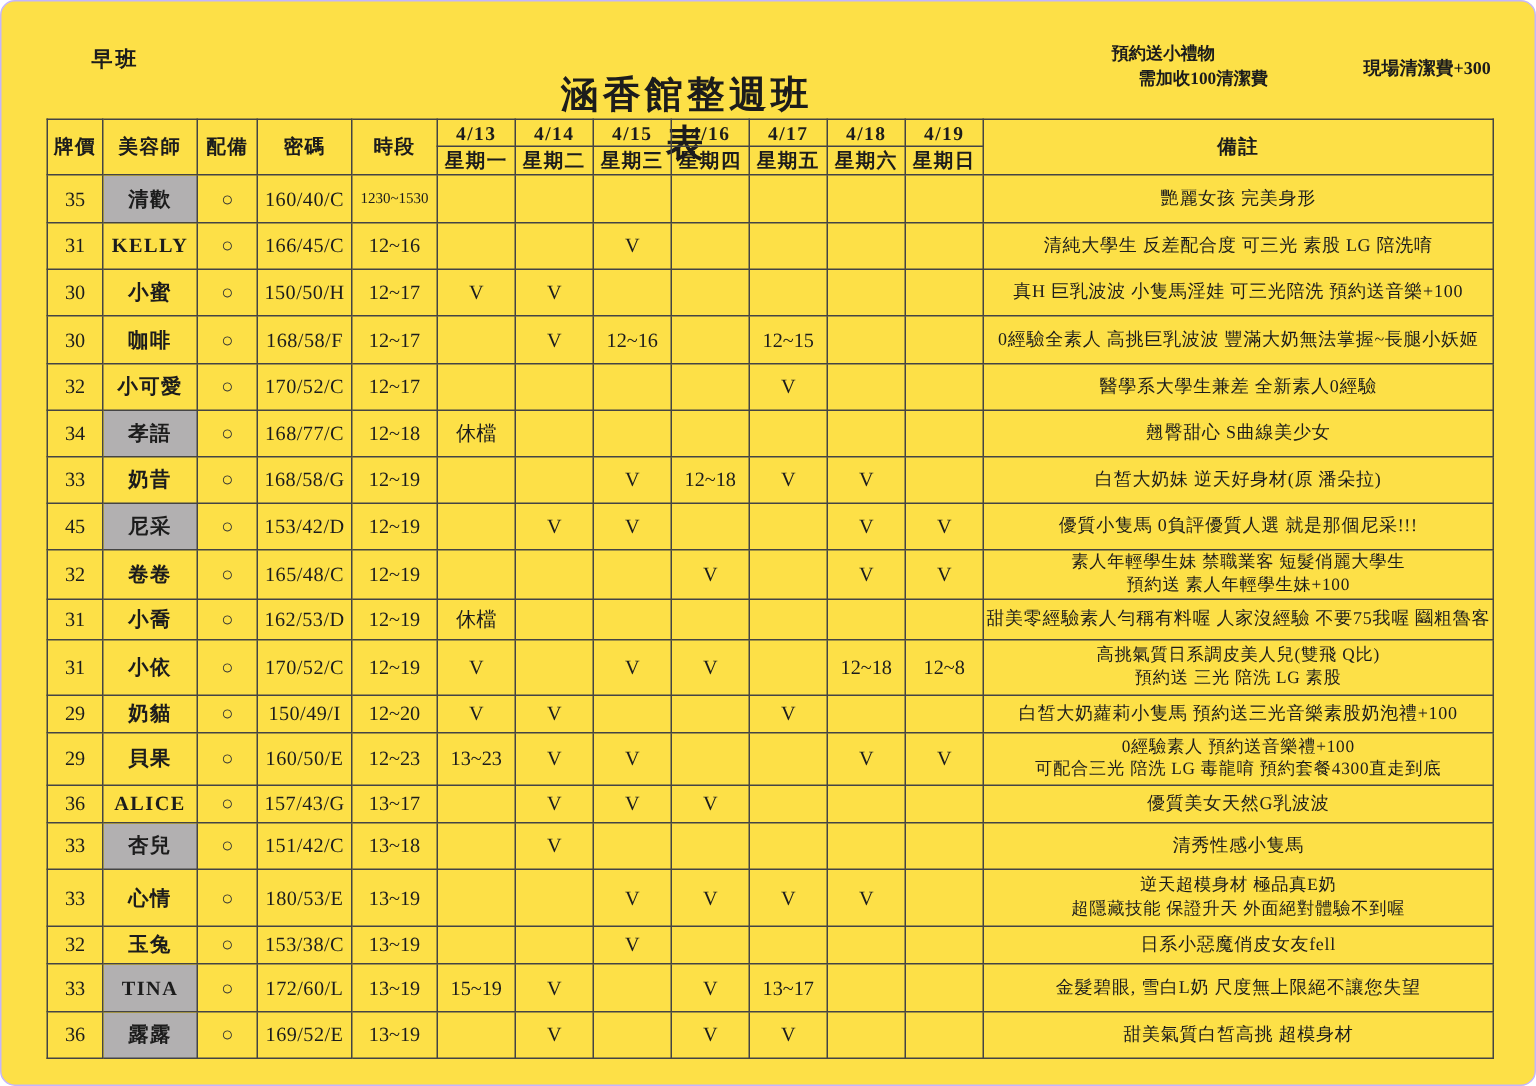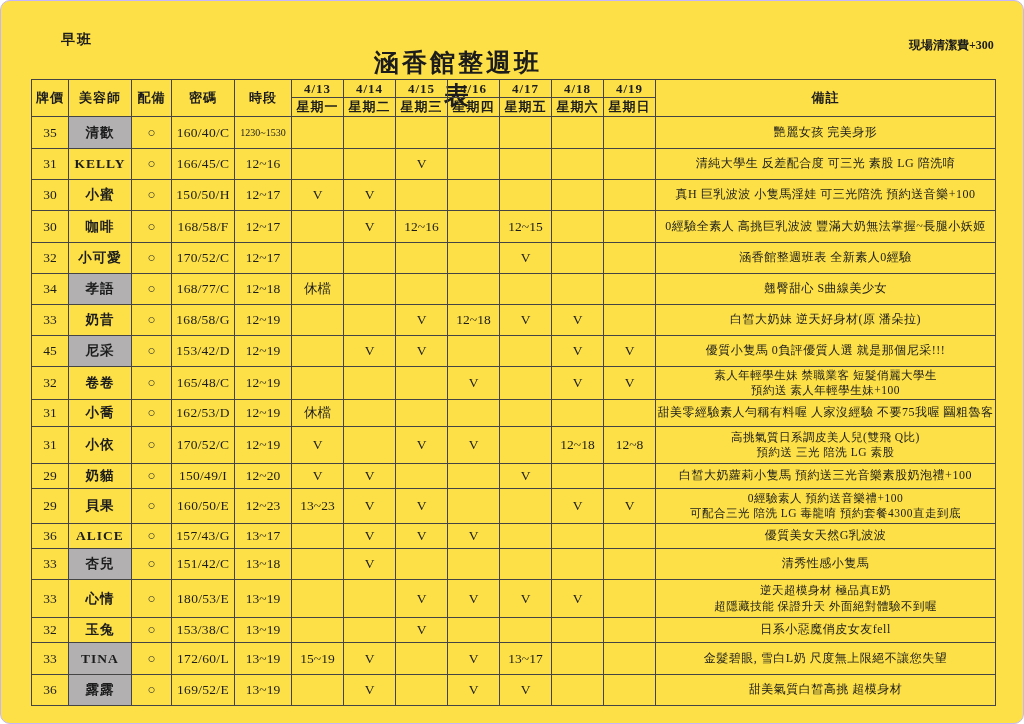--- a/index.html
+++ b/index.html
@@ -51,20 +51,24 @@
 </head>
 <body>
 
 <div class="page">
 
   <div class="shift">早班</div>
 
 
   <h1 class="title">涵香館整週班表</h1>
 
+  <div class="note-right">
+    <div class="l1">預約送小禮物</div>
+    <div class="l2">需加收100清潔費</div>
+  </div>
 
   <div class="note-far">現場清潔費+300</div>
 
   <table class="sched">
     <colgroup>
       <col style="width:37px">
         <col style="width:63px">
         <col style="width:40px">
       <col style="width:63px">
         <col style="width:57px">
@@ -179,21 +183,21 @@
           <td class="c-code">170/52/C</td>
           <td class="c-hours">12~17</td>
           <td class="c-day"></td>
           <td class="c-day"></td>
           <td class="c-day"></td>
           <td class="c-day"></td>
           <td class="c-day">V</td>
           <td class="c-day"></td>
           <td class="c-day"></td>
           <td class="c-remark">
-            <div class="rline">涵香館整週班表 全新素人0經驗</div>
+            <div class="rline">醫學系大學生兼差 全新素人0經驗</div>
           </td>
         </tr>
         <tr style="height: 31px;">
           <td class="c-price">34</td>
           <td class="c-name hl">孝語</td>
           <td class="c-gear">○</td>
           <td class="c-code">168/77/C</td>
           <td class="c-hours">12~18</td>
           <td class="c-day">休檔</td>
           <td class="c-day"></td>

